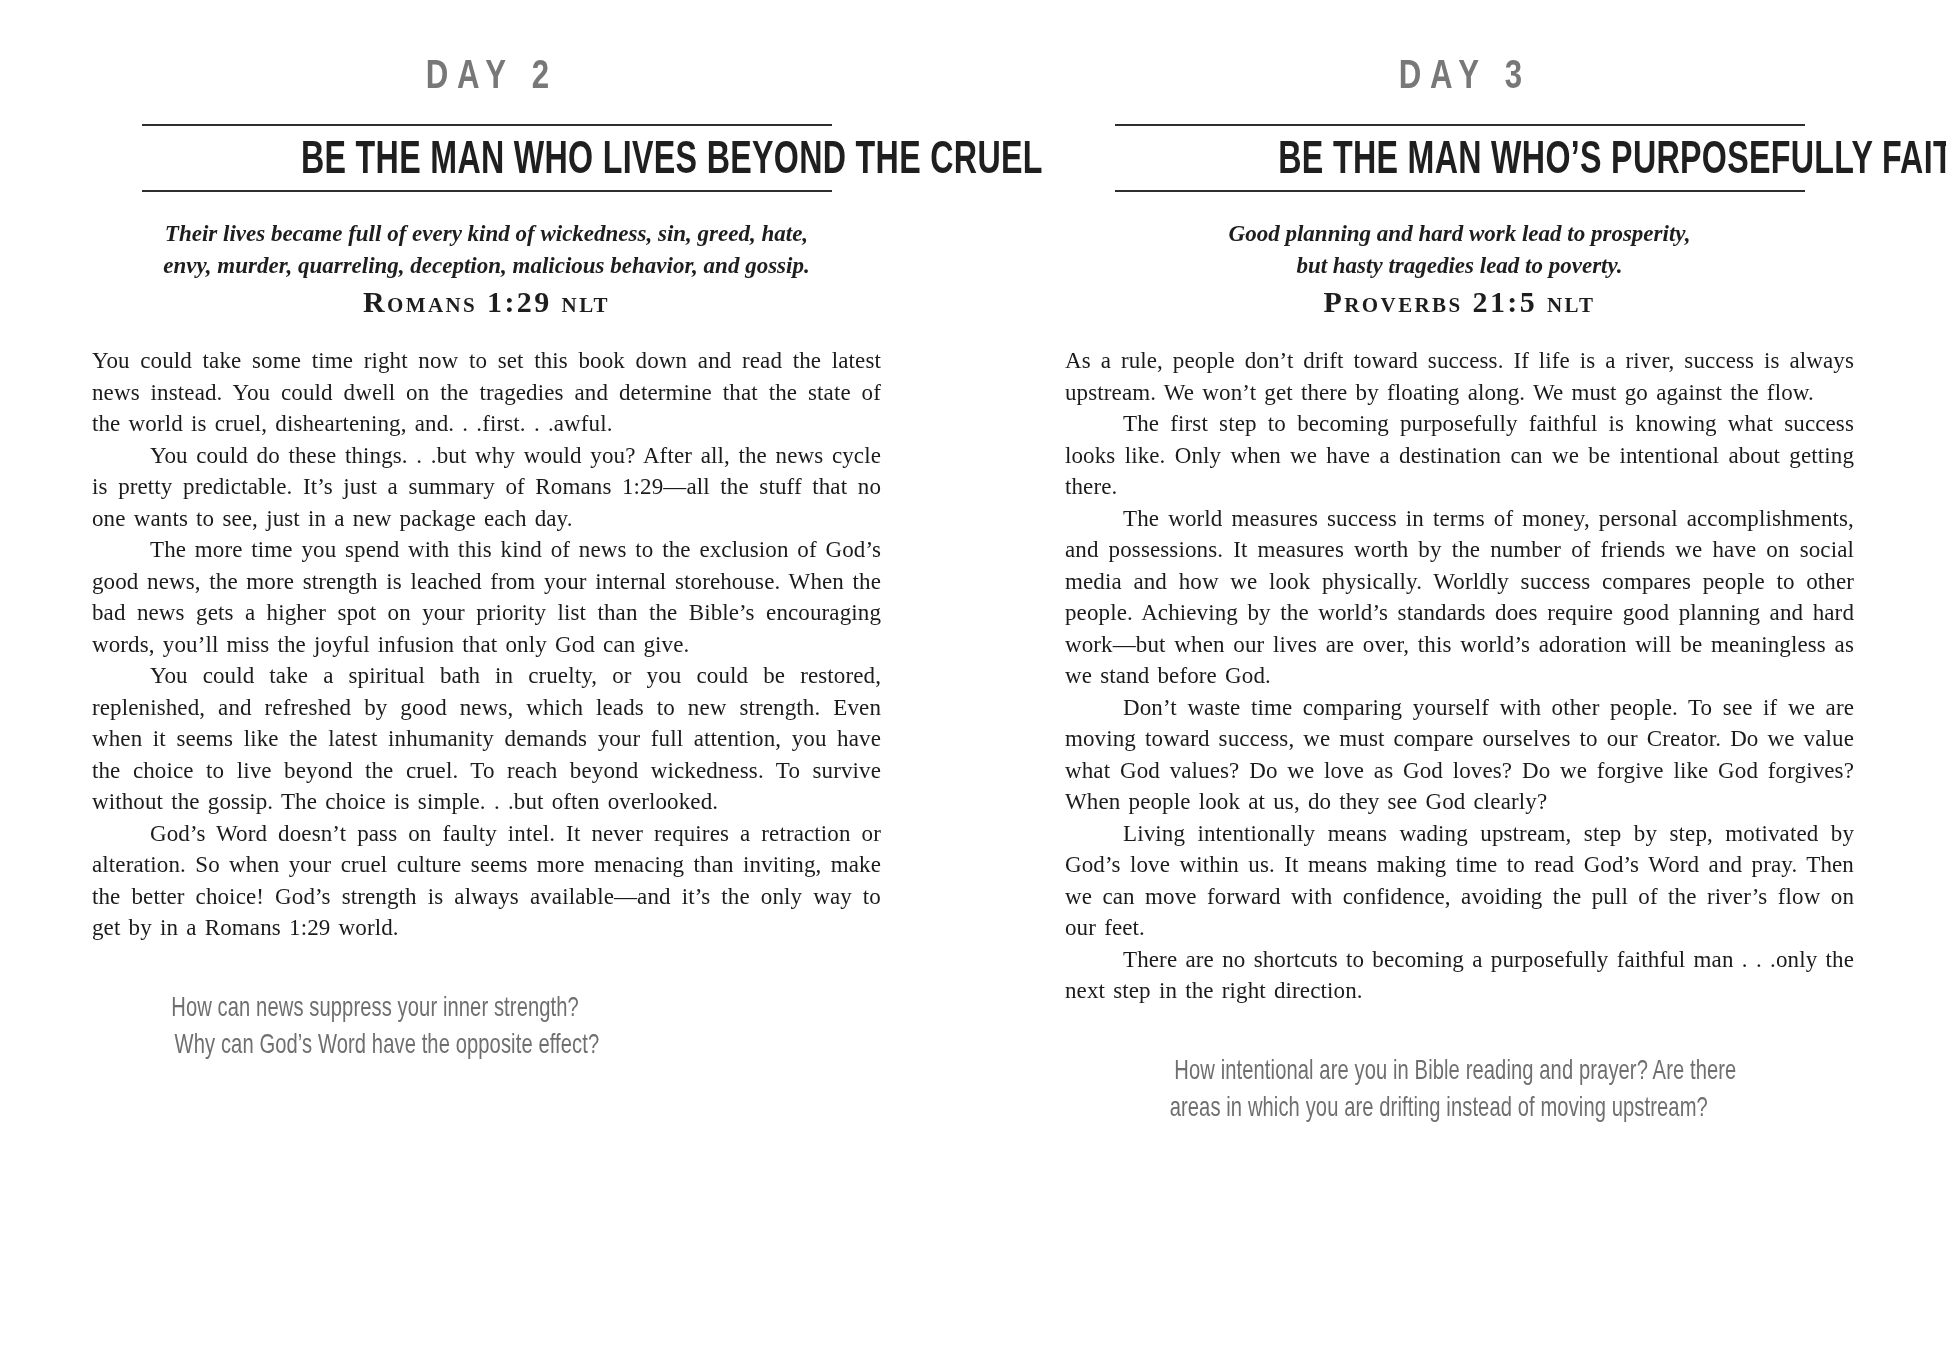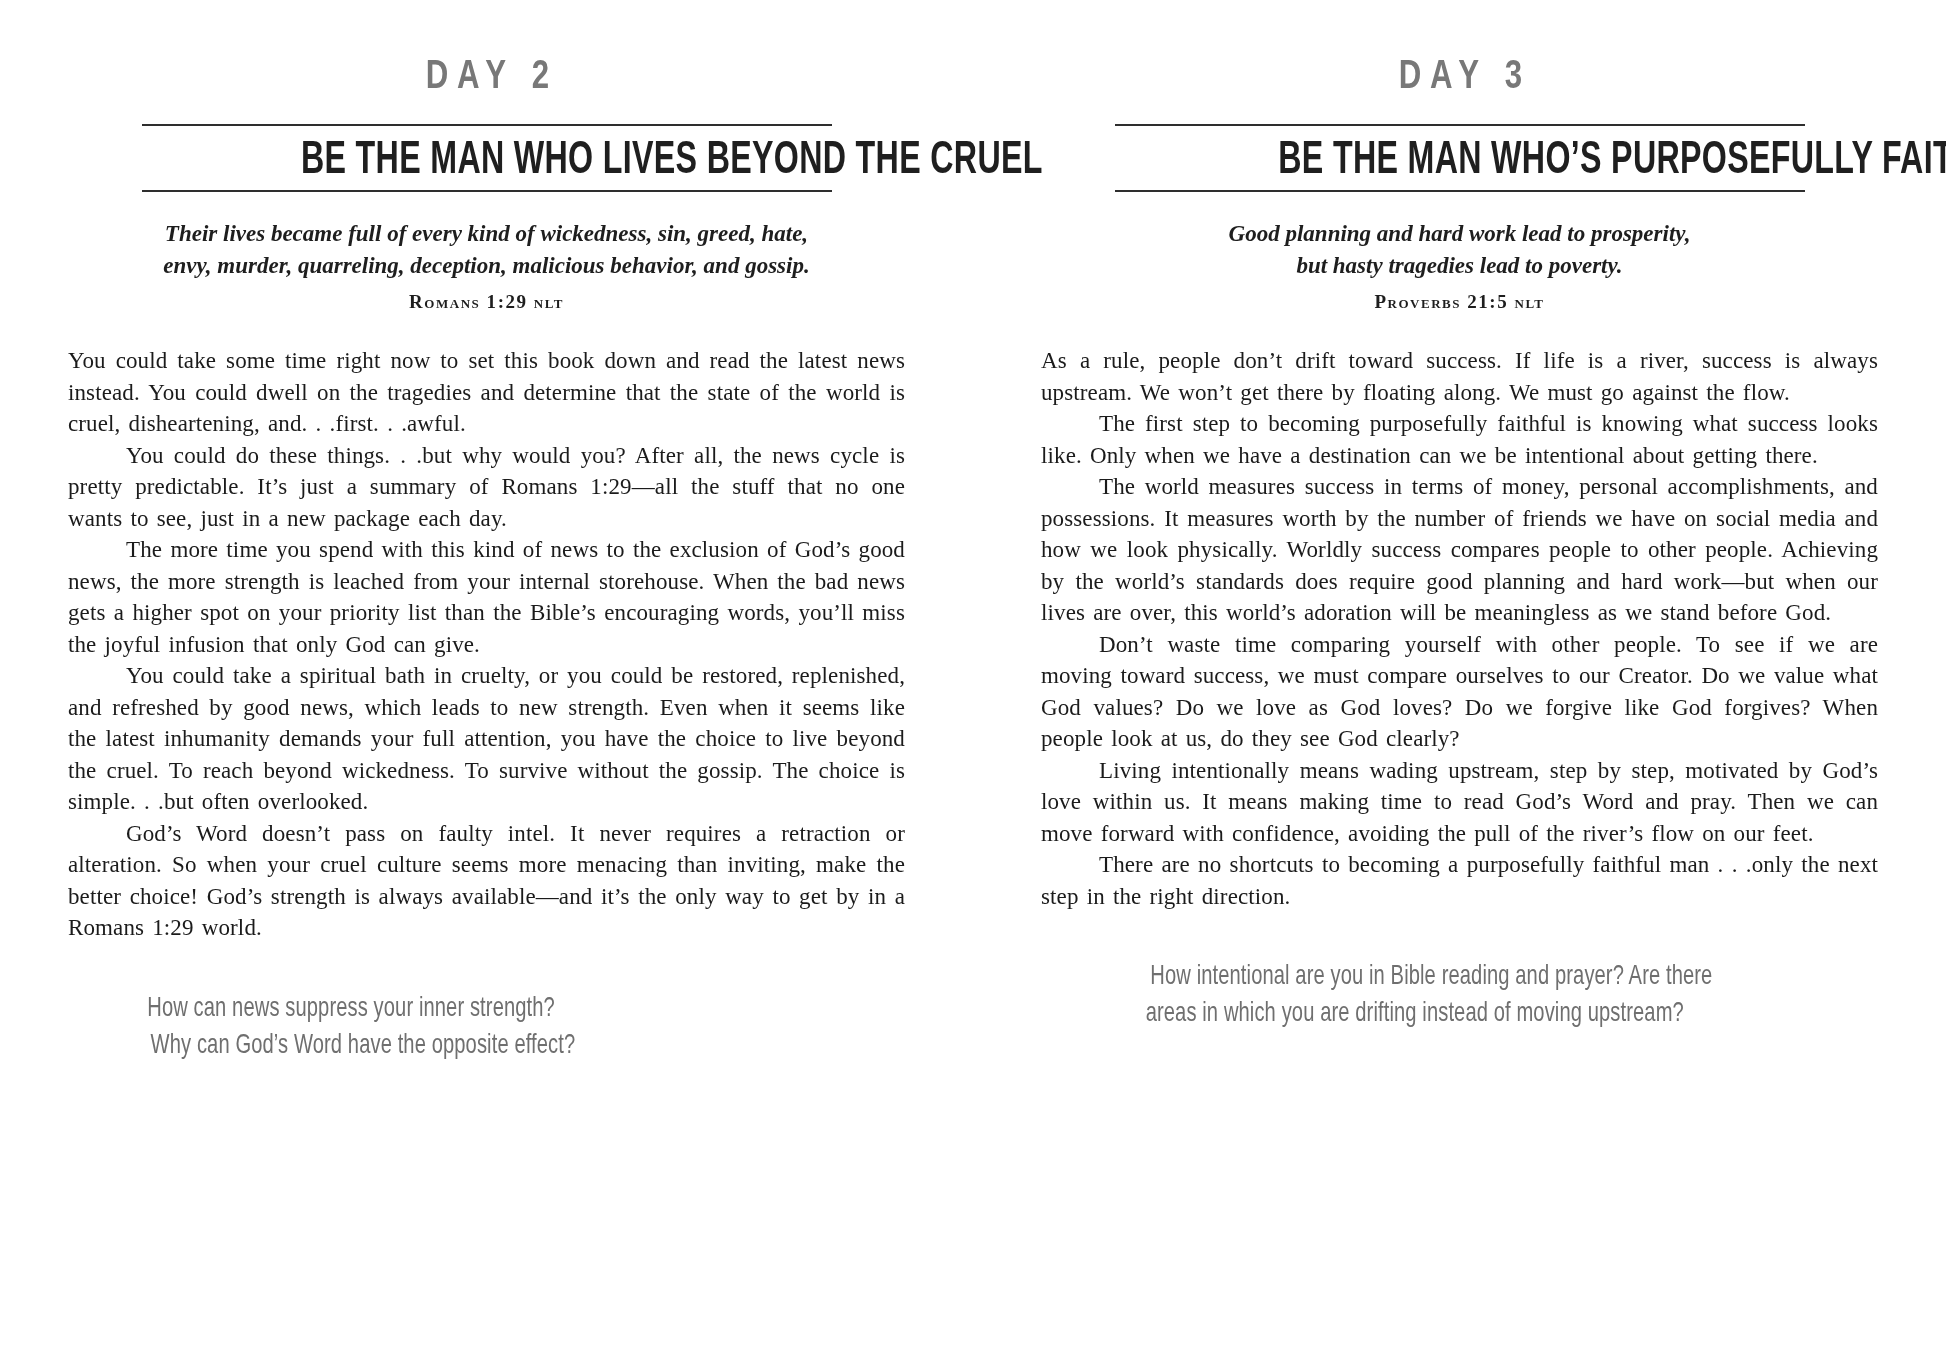--- a/index.html
+++ b/index.html
@@ -12,21 +12,21 @@
   }
   *{margin:0;padding:0;box-sizing:border-box;}
   html,body{background:var(--page-bg);}
   body{
     width:1946px;height:1362px;
     font-family:"Liberation Serif",serif;
     color:var(--body-text);
     overflow:hidden;
   }
   .spread{display:flex;width:1946px;height:1362px;}
-  .page{width:973px;height:1362px;padding:0 68px;background:var(--page-bg);}
+  .page{width:973px;height:1362px;padding:0 92px;background:var(--page-bg);}
   
   .day{
     margin-top:50px;text-align:center;
     font-family:"Liberation Sans",sans-serif;font-weight:bold;
     font-size:40px;line-height:48px;color:var(--day-label);
   }
   .day .cond{letter-spacing:0.28em;margin-right:-0.28em;}
   .title-block{width:690px;margin:26px auto 0 auto;}
   .rule{border-top:2px solid var(--rule);height:0;}
   .page-title{
@@ -35,21 +35,21 @@
     font-size:46px;line-height:48px;color:var(--title);
   }
   .cond{display:inline-block;white-space:nowrap;transform-origin:50% 50%;}
   .page-title .cond{transform:scaleX(0.70);letter-spacing:0.01em;}
   .day .cond{transform:scaleX(0.78);}
   
   .verse{margin-top:26px;text-align:center;font-style:italic;font-size:23px;line-height:32px;color:#1e1e1e;font-weight:bold;}
   .verse-ref{
     margin-top:5px;text-align:center;font-style:normal;
     font-variant:small-caps;letter-spacing:0.08em;
-    font-size:19px;line-height:30px;color:#1e1e1e;
+    font-size:30px;line-height:30px;color:#1e1e1e;
   }
   
   .body-copy{margin-top:28px;font-size:23px;line-height:31.5px;text-align:justify;word-spacing:0.10em;letter-spacing:0.005em;}
   .body-copy p{margin:0;}
   .body-copy p + p{text-indent:58px;}
   
   .questions{
     margin-top:44px;text-align:left;
     font-family:"Liberation Sans",sans-serif;
     font-size:28px;line-height:37px;color:var(--question);

